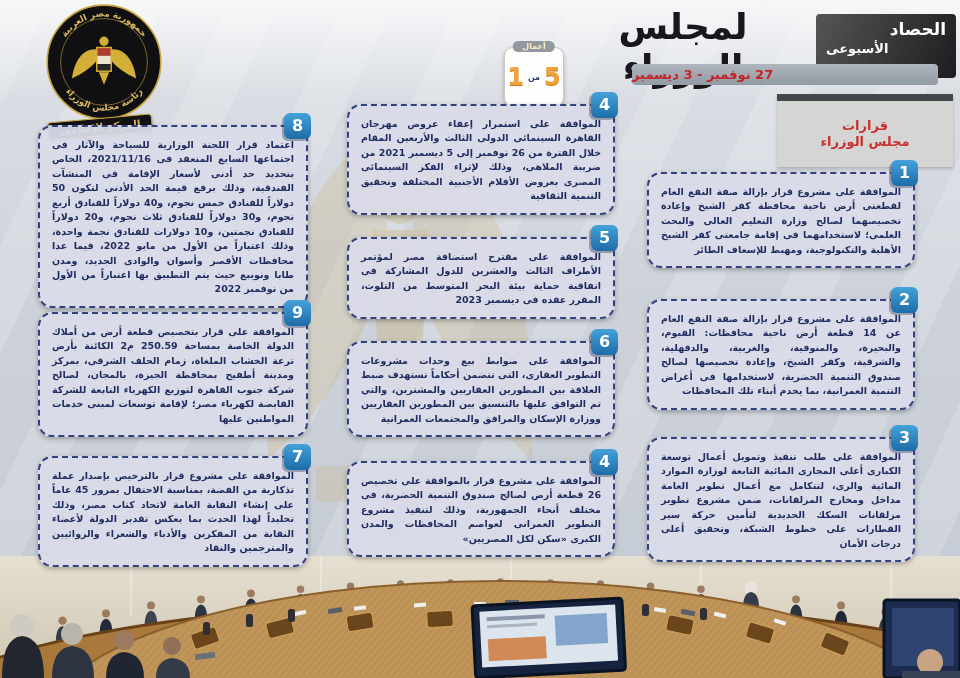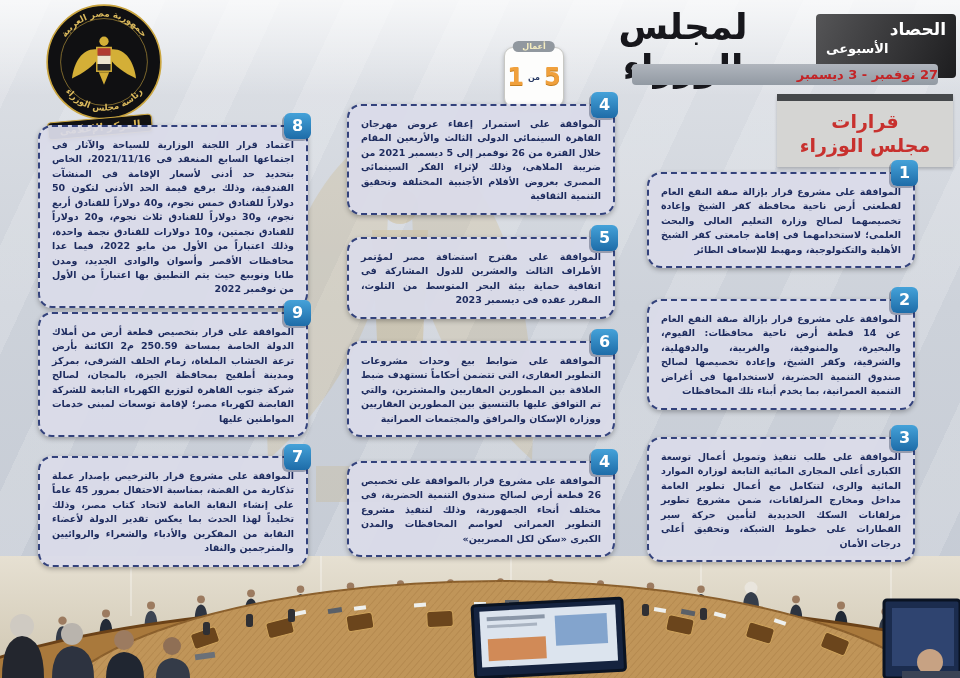--- a/index.html
+++ b/index.html
@@ -18,36 +18,36 @@
   
   .brand-block{position:absolute;left:816px;top:2px;width:140px;height:64px;
     background:linear-gradient(115deg,#555557,#1d1d1f);border-radius:4px;z-index:3;
     padding:5px 10px;box-sizing:border-box;color:#fff;font-weight:bold;margin-top:12px;}
   .brand-line1{font-size:17px;text-align:right;line-height:1.25;}
   .brand-line2{font-size:13px;text-align:left;line-height:1.35;}
   .main-title{position:absolute;left:552px;top:6px;width:262px;text-align:center;
     font-size:36px;font-weight:bold;color:#17171c;z-index:3;letter-spacing:-1px;}
   .date-bar{position:absolute;left:632px;top:64px;width:306px;height:21px;z-index:3;
     background:linear-gradient(180deg,#b0b5bd,#929aa3);border-radius:4px;
-    color:#c32427;font-size:13px;font-weight:bold;text-align:right;line-height:21px;}
+    color:#c32427;font-size:13px;font-weight:bold;text-align:left;line-height:21px;}
   .page-badge{position:absolute;left:504px;top:47px;width:58px;height:58px;z-index:4;
     background:#fdfdfc;border:1px solid #c8c8c4;border-radius:9px;
     box-shadow:0 2px 4px rgba(0,0,0,.25);}
   .page-badge .tab{position:absolute;top:-7px;right:50%;transform:translateX(50%);
     background:#91989f;color:#f5edc0;font-size:8px;font-weight:bold;
     padding:1px 9px;border-radius:6px;white-space:nowrap;}
   .page-badge .nums{display:flex;align-items:center;justify-content:center;height:100%;gap:4px;}
   .page-badge .big{font-size:24px;font-weight:bold;color:#f0a03c;text-shadow:0 1px 0 #c47e1e;}
   .page-badge .sep{font-size:8px;font-weight:bold;color:#2a3c66;}
 
   
   .section-box{position:absolute;left:777px;top:94px;width:176px;height:66px;z-index:3;
     background:#d5d5d3;border-top:7px solid #45484b;box-shadow:0 2px 3px rgba(0,0,0,.2);
     display:flex;flex-direction:column;justify-content:center;}
-  .section-box div{color:#c8312e;font-size:19px;font-weight:bold;text-align:center;line-height:1.25;}
+  .section-box div{color:#c8312e;font-size:13px;font-weight:bold;text-align:center;line-height:1.25;}
 
   
   .logo-wrap{position:absolute;left:34px;top:2px;width:132px;height:134px;z-index:4;}
   .logo-ribbon{position:absolute;bottom:0;left:50%;transform:translateX(-50%) rotate(-5deg);
     background:#121212;color:#dcb755;font-size:10.5px;font-weight:bold;white-space:nowrap;
     padding:2px 11px;border-radius:4px;border:1px solid #caa53f;box-shadow:0 2px 3px rgba(0,0,0,.4);}
 
   
   .card{position:absolute;z-index:5;background:rgba(218,219,233,.94);
     border:2px dashed #33427c;border-radius:14px;padding:11px 12px 9px;box-sizing:border-box;

